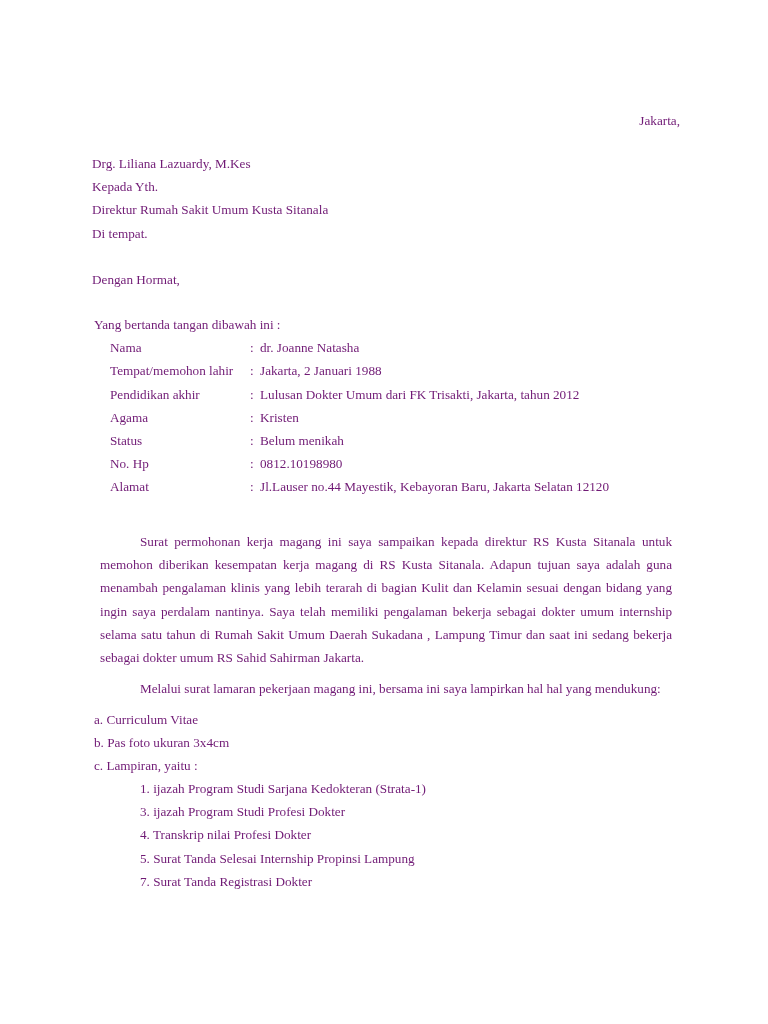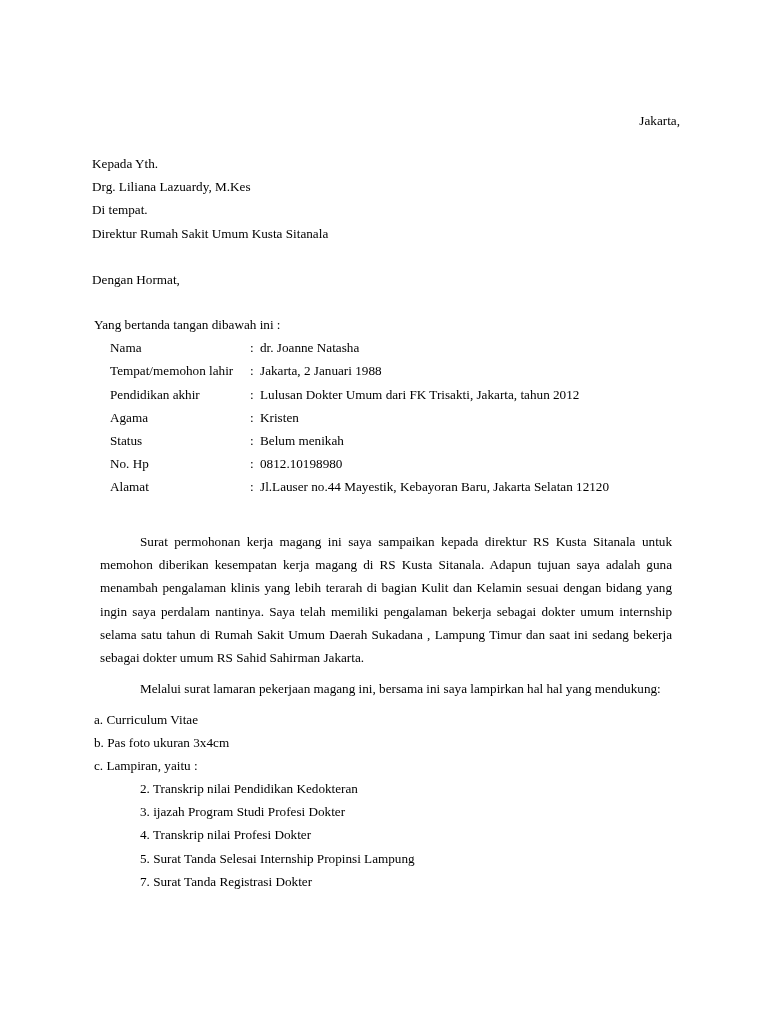--- a/index.html
+++ b/index.html
@@ -10,21 +10,21 @@
   }
 
   .page {
     position: relative;
     width: 768px;
     height: 1024px;
     margin: 0 auto;
     background: #ffffff;
     overflow: hidden;
     font-family: "Liberation Serif", "DejaVu Serif", serif;
-    color: #000000;
+    color: #701a75;
     -webkit-font-smoothing: antialiased;
   }
 
   .sheet {
     position: absolute;
     left: 92px;
     top: 0;
     width: 588px;   
     height: 1024px;
     font-size: 13.2px;
@@ -130,24 +130,24 @@
 </style>
 </head>
 <body>
 
 <div class="page">
   <div class="sheet">
 
     <div class="date-line">Jakarta,</div>
 
     <div class="recipient">
+      <div class="rline">Drg. Liliana Lazuardy, M.Kes</div>
       <div class="rline">Kepada Yth.</div>
-      <div class="rline">Drg. Liliana Lazuardy, M.Kes</div>
+      <div class="rline">Direktur Rumah Sakit Umum Kusta Sitanala</div>
       <div class="rline">Di tempat.</div>
-      <div class="rline">Direktur Rumah Sakit Umum Kusta Sitanala</div>
     </div>
 
     <div class="salutation">Dengan Hormat,</div>
 
     <div class="identity">
       <div class="identity-lead">Yang bertanda tangan dibawah ini :</div>
 
       <div class="id-row">
         <span class="id-label">Nama</span>
         <span class="id-sep">:</span>
@@ -196,21 +196,21 @@
       <p class="para">Melalui surat lamaran pekerjaan magang ini, bersama ini saya lampirkan hal hal yang mendukung:</p>
     </div>
 
     <div class="lettered">
       <div class="litem">a. Curriculum Vitae</div>
       <div class="litem">b. Pas foto ukuran 3x4cm</div>
       <div class="litem">c. Lampiran, yaitu :</div>
     </div>
 
     <div class="numbered">
-      <div class="nitem">2. Transkrip nilai Pendidikan Kedokteran</div>
+      <div class="nitem">1. ijazah Program Studi Sarjana Kedokteran (Strata-1)</div>
       <div class="nitem">3. ijazah Program Studi Profesi Dokter</div>
       <div class="nitem">4. Transkrip nilai Profesi Dokter</div>
       <div class="nitem">5. Surat Tanda Selesai Internship Propinsi Lampung</div>
       <div class="nitem">7. Surat Tanda Registrasi Dokter</div>
     </div>
 
   </div>
 </div>
 
 </body></html>

